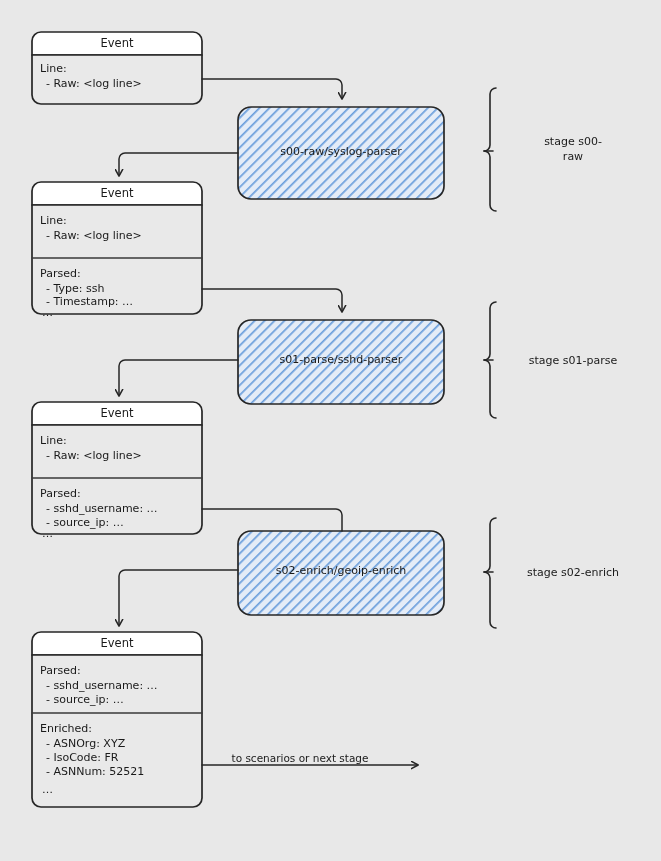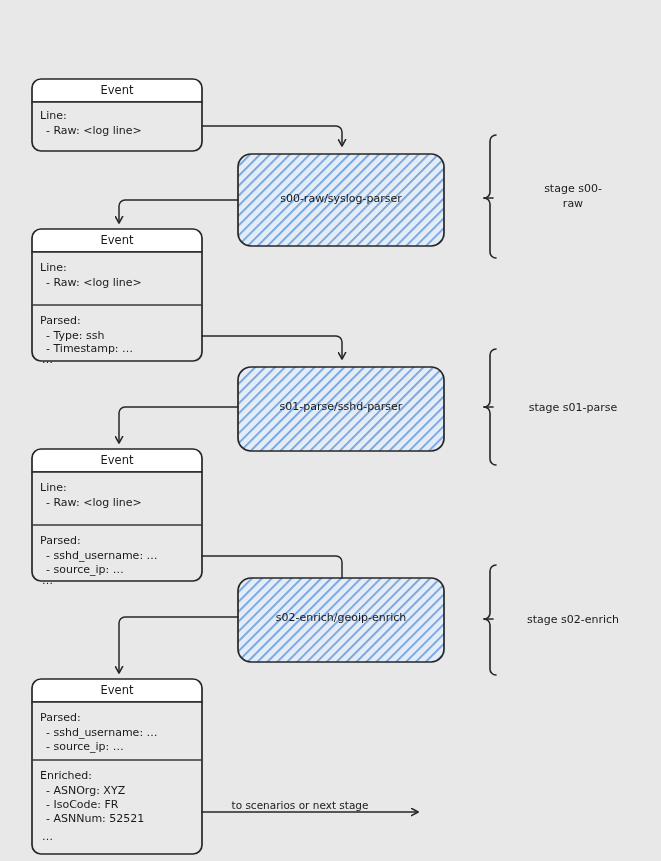--- a/index.html
+++ b/index.html
@@ -13,21 +13,20 @@
     height: 861px;
     position: relative;
     overflow: hidden;
     font-family: "DejaVu Sans", sans-serif;
   }
   #diagram-root {
     position: absolute;
     inset: 0;
     width: 661px;
     height: 714px;
-    margin-top: 47px;
   }
   svg.layer {
     position: absolute;
     top: 0; left: 0;
     width: 661px;
     height: 861px;
     overflow: visible;
   }
   .evt-title {
     font-size: 11.5px;

